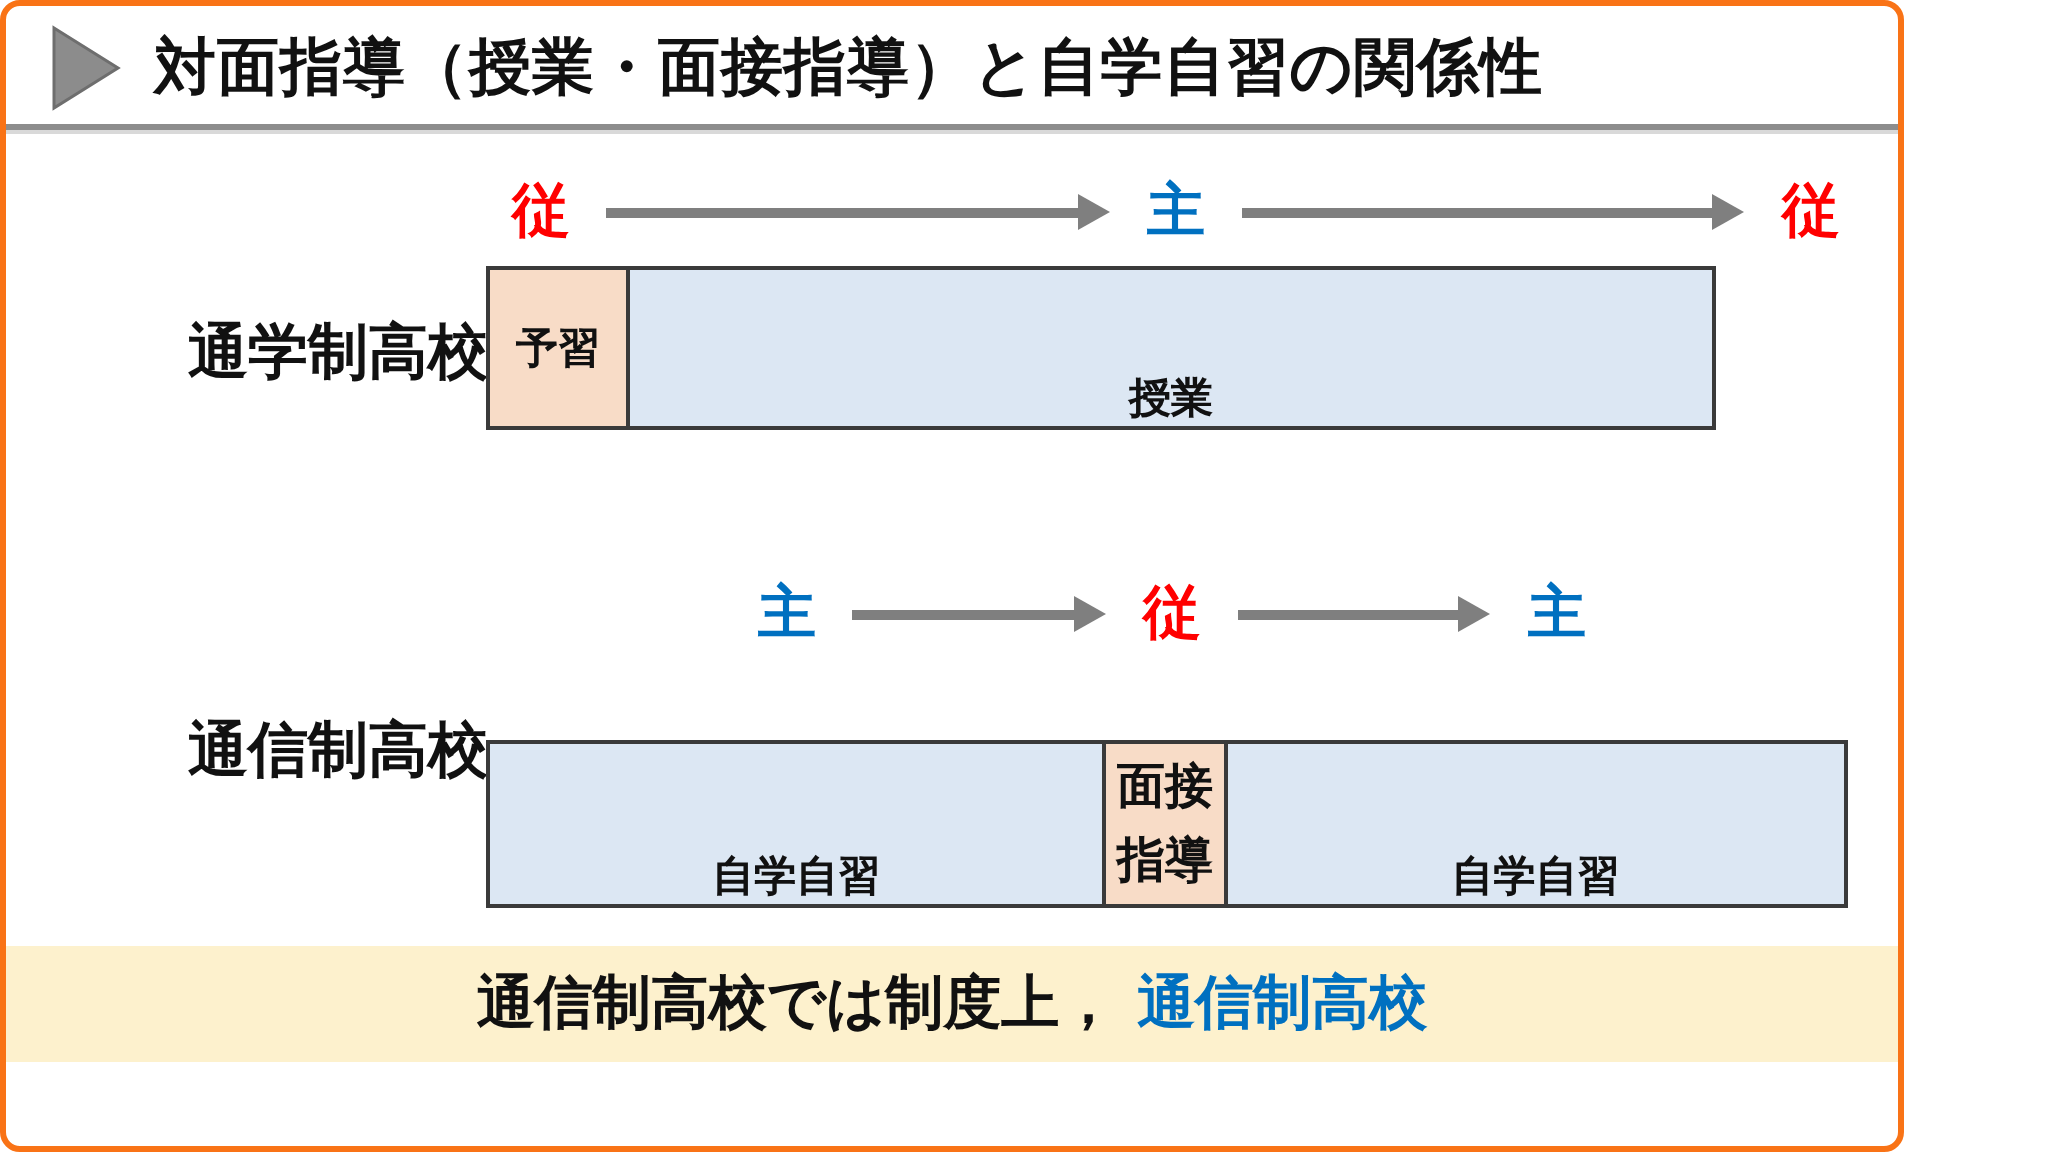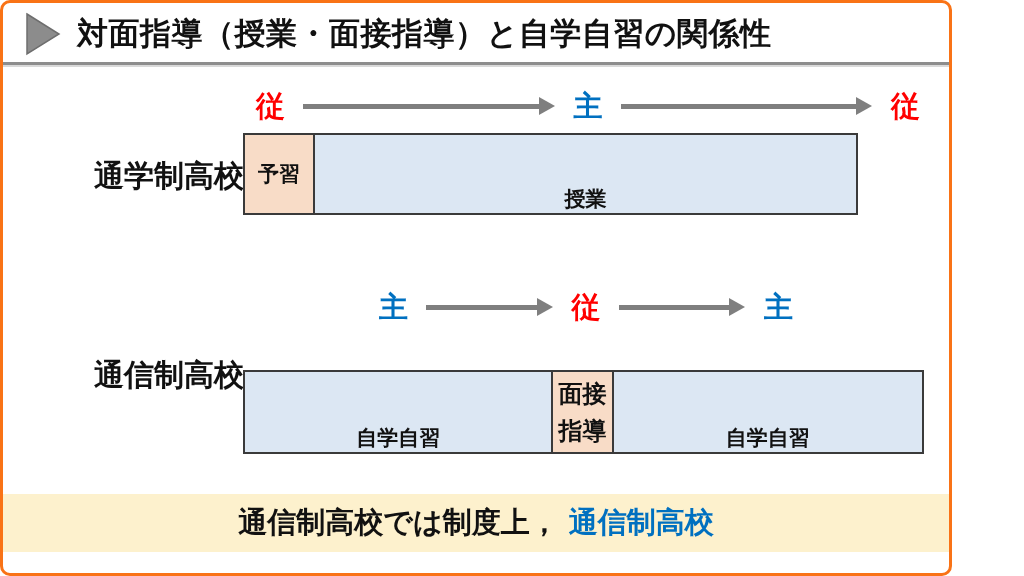--- a/index.html
+++ b/index.html
@@ -53,21 +53,21 @@
   .seg{border:2px solid var(--border-dark);display:flex;flex-direction:column;
     align-items:center;justify-content:center;
     font-size:21px;font-weight:bold;color:var(--text-black);text-align:center;}
   .seg + .seg{margin-left:-2px;}
   .seg.peach{background:var(--peach);}
   .seg.light-blue{background:var(--light-blue);justify-content:flex-end;}
   .seg .line{line-height:1.55;font-size:24px;}
   
   .banner{position:absolute;left:0;top:470px;width:100%;height:58px;
     background:var(--banner-bg);display:flex;align-items:center;justify-content:center;
-    font-size:29px;font-weight:bold;white-space:nowrap;margin-top:21px;}
+    font-size:29px;font-weight:bold;white-space:nowrap;}
   .banner .black{color:var(--text-black);}
   .banner .blue{color:var(--accent-blue);margin-left:10px;}
 </style>
 </head>
 <body>
 
 <div class="slide">
 
   <header class="title-bar">
     <svg class="title-marker" viewBox="0 0 36 44">

